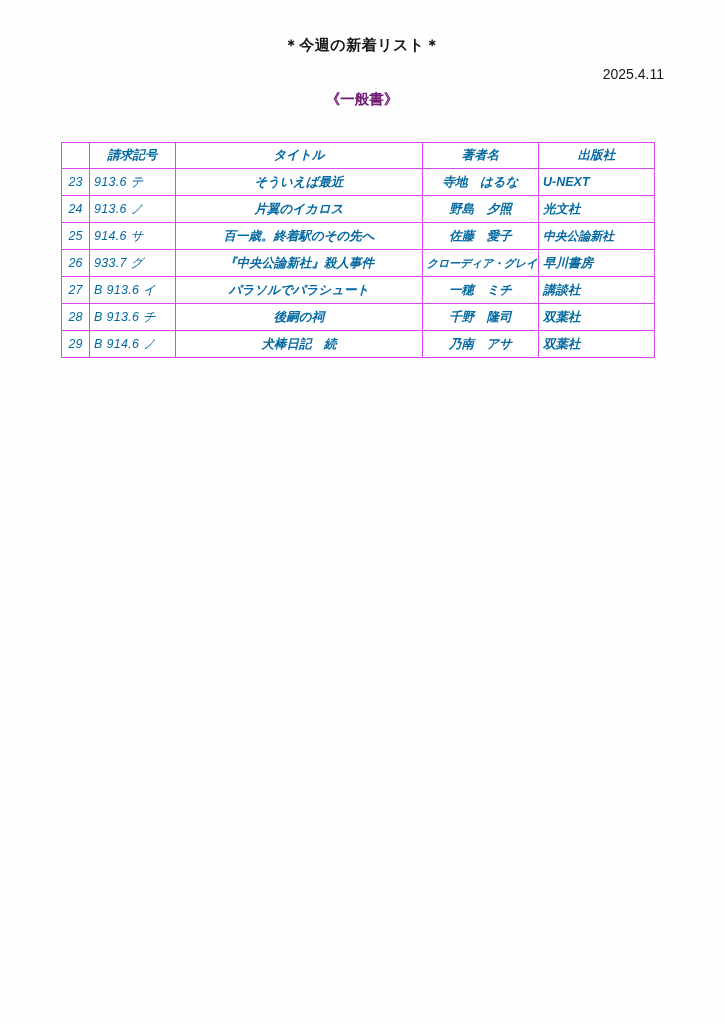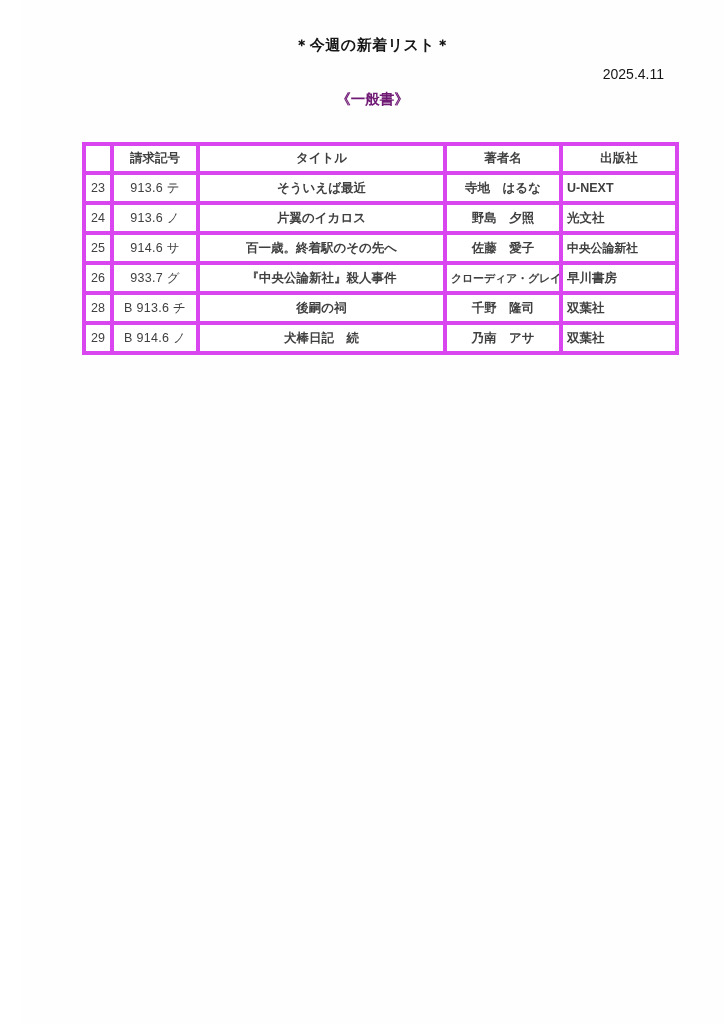--- a/index.html
+++ b/index.html
@@ -12,21 +12,20 @@
     height: 1024px;
     position: relative;
     font-family: "Liberation Sans", "DejaVu Sans", sans-serif;
     color: #1a1a1a;
     overflow: hidden;
   }
   .page {
     position: absolute;
     inset: 0;
     background: #fefefe;
-    margin-left: 21px;
   }
   .doc-title {
     position: absolute;
     top: 36px;
     left: 0;
     width: 100%;
     text-align: center;
     font-size: 15px;
     font-weight: bold;
     letter-spacing: 0.5px;
@@ -56,47 +55,48 @@
     width: 593px;
   }
   table.booklist {
     border-collapse: collapse;
     width: 593px;
     table-layout: fixed;
     background: #fff;
   }
   table.booklist th,
   table.booklist td {
-    border: 4px solid #d946ef;
+    border: 1px solid #d946ef;
     height: 26px;
     padding: 0 4px;
     font-size: 12.5px;
-    color: #404040;
+    color: #0369a1;
     white-space: nowrap;
     overflow: hidden;
+    font-style: italic;
   }
   table.booklist thead th {
     text-align: center;
     font-weight: bold;
     font-size: 12.5px;
     height: 25px;
   }
   col.c-no    { width: 28px; }
   col.c-call  { width: 86px; }
   col.c-title { width: 247px; }
   col.c-author{ width: 116px; }
   col.c-pub   { width: 116px; }
 
   td.no {
     text-align: center;
     padding-right: 5px;
     font-size: 13px;
   }
   td.call {
-    text-align: center;
+    text-align: left;
     padding-left: 5px;
     font-size: 13px;
     letter-spacing: 0.3px;
   }
   td.title {
     text-align: center;
     padding-left: 7px;
     font-weight: bold;
     font-size: 13px;
   }
@@ -170,20 +170,27 @@
           <td class="pub small">中央公論新社</td>
         </tr>
         <tr>
           <td class="no">26</td>
           <td class="call">933.7 グ</td>
           <td class="title">『中央公論新社』殺人事件</td>
           <td class="author small">クローディア・グレイ</td>
           <td class="pub">早川書房</td>
         </tr>
         <tr>
+          <td class="no">27</td>
+          <td class="call">B 913.6 イ</td>
+          <td class="title">パラソルでパラシュート</td>
+          <td class="author">一穂　ミチ</td>
+          <td class="pub">講談社</td>
+        </tr>
+        <tr>
           <td class="no">28</td>
           <td class="call">B 913.6 チ</td>
           <td class="title">後嗣の祠</td>
           <td class="author">千野　隆司</td>
           <td class="pub">双葉社</td>
         </tr>
         <tr>
           <td class="no">29</td>
           <td class="call">B 914.6 ノ</td>
           <td class="title">犬棒日記　続</td>

